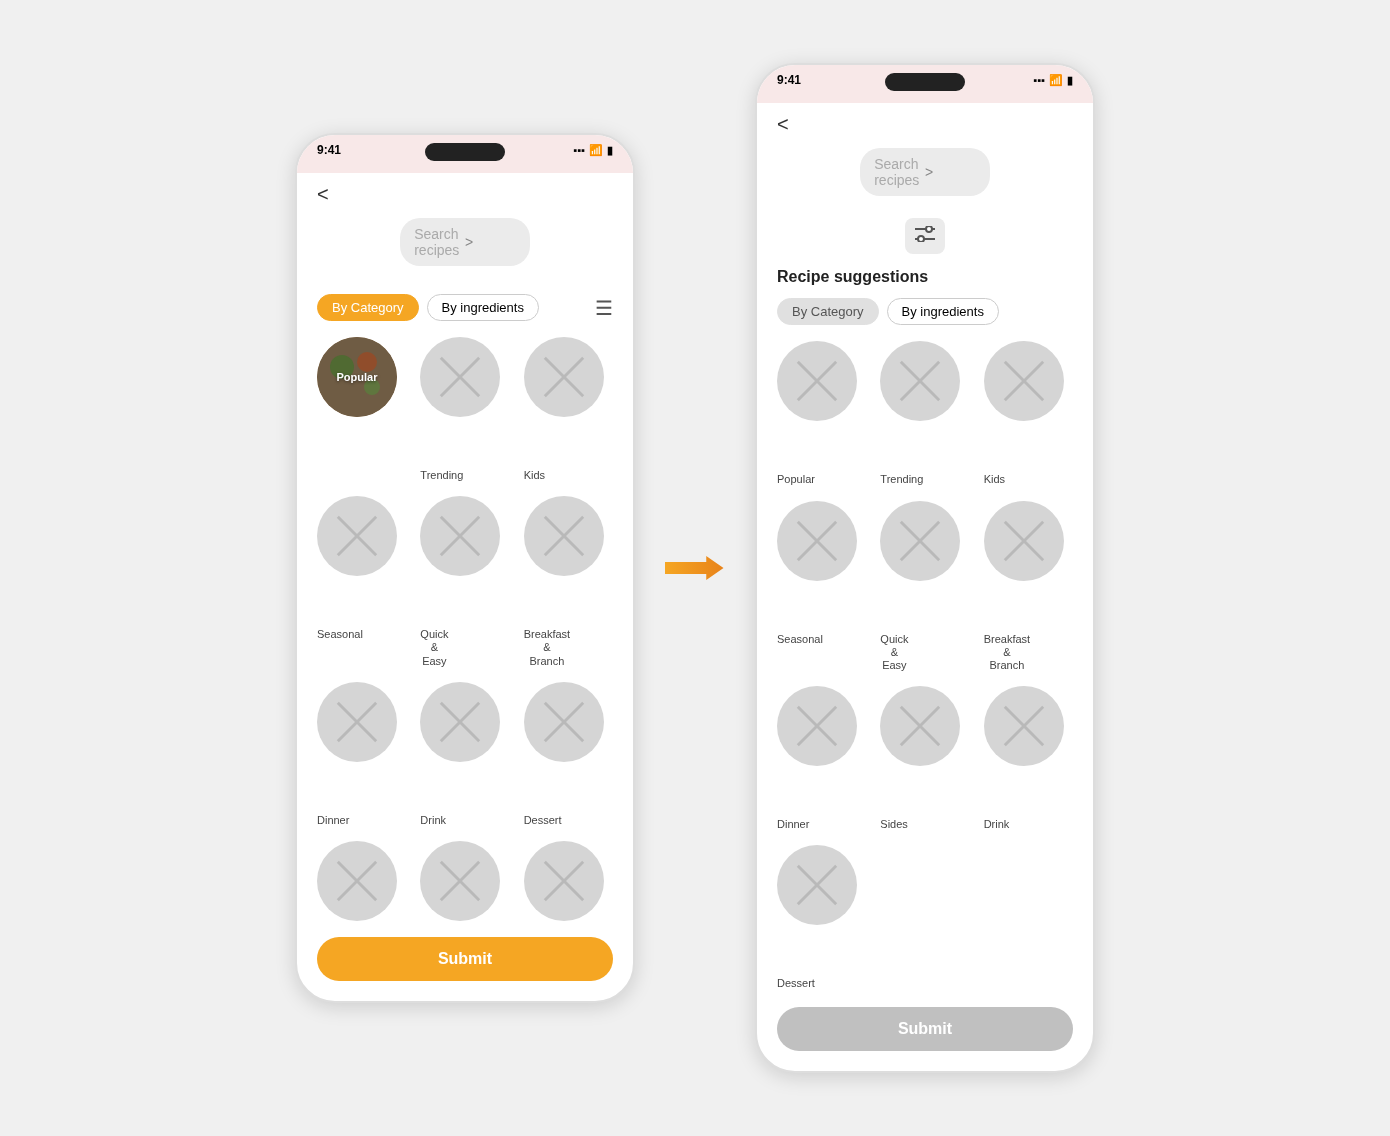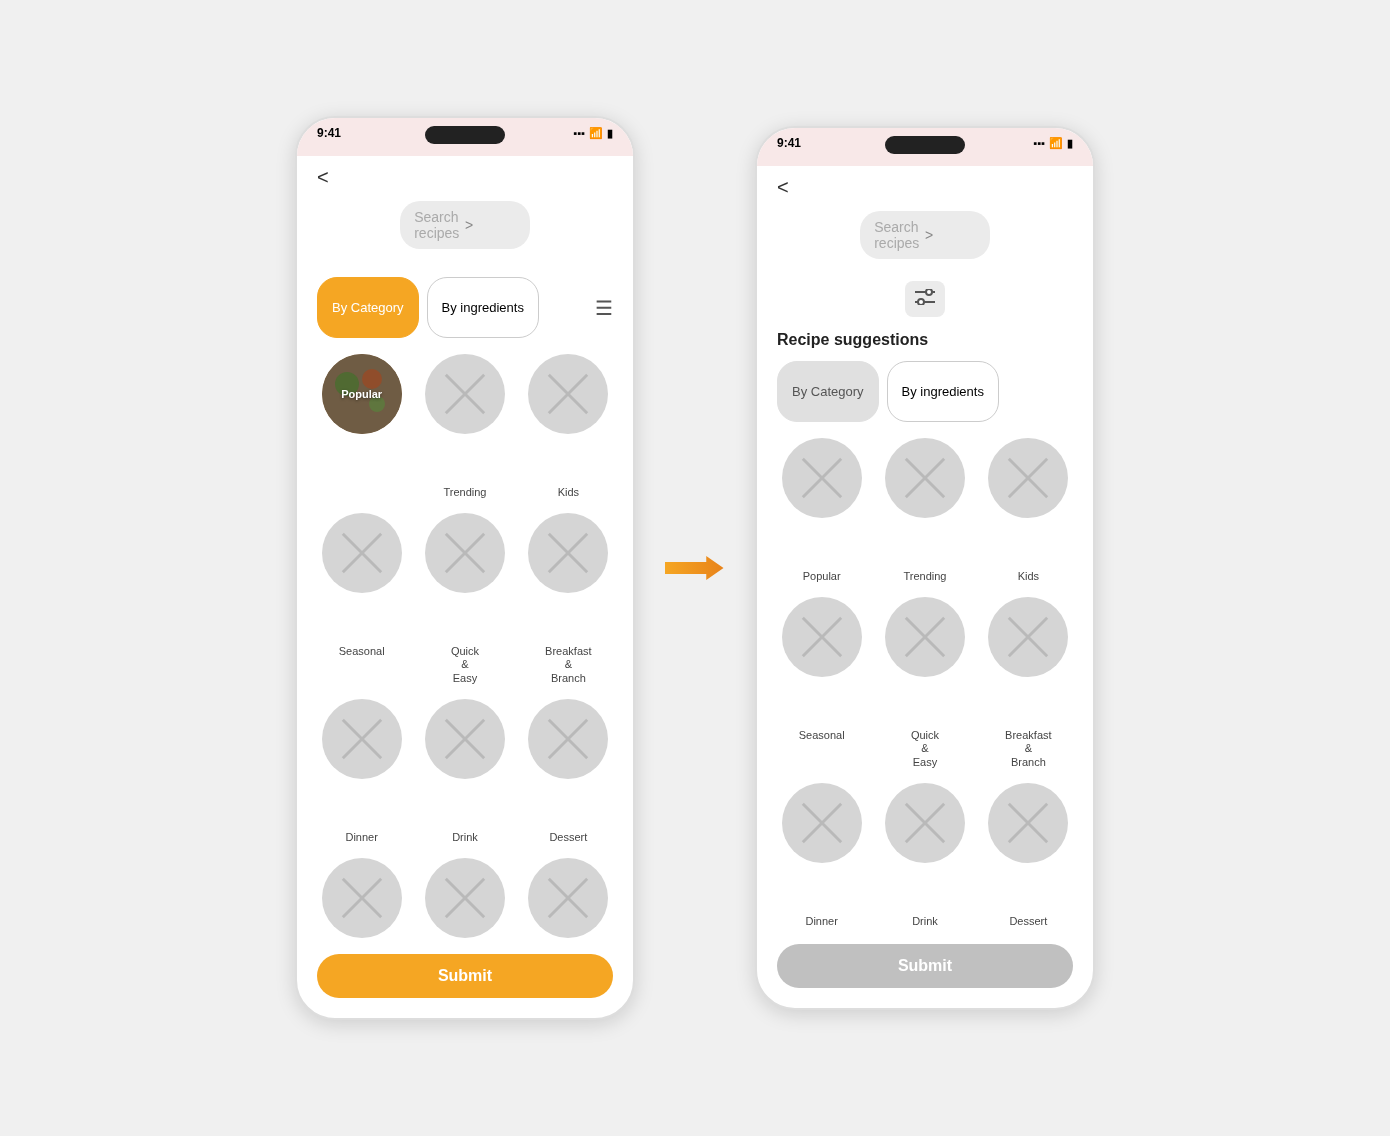--- a/index.html
+++ b/index.html
@@ -99,21 +99,21 @@
       font-size: 16px;
     }
     .filter-tabs {
       display: flex;
       gap: 8px;
       margin-bottom: 16px;
       align-items: center;
     }
     .tab-btn {
       border-radius: 20px;
-      padding: 22px 14px;
+      padding: 5px 14px;
       font-size: 13px;
       font-weight: 500;
       cursor: pointer;
       border: 1.5px solid transparent;
     }
     .tab-btn.active {
       background: #f5a623;
       color: #fff;
       border-color: #f5a623;
     }
@@ -141,21 +141,21 @@
     }
     .categories-grid {
       display: grid;
       grid-template-columns: repeat(3, 1fr);
       gap: 14px;
       flex: 1;
     }
     .category-item {
       display: flex;
       flex-direction: column;
-      align-items: center;
+      align-items: flex-start;
       gap: 4px;
       cursor: pointer;
     }
     .category-circle {
       width: 80px;
       height: 80px;
       border-radius: 50%;
       background: #d5d5d5;
       display: flex;
       align-items: center;
@@ -540,20 +540,31 @@
             <div class="x-mark">
               <svg viewBox="0 0 100 100">
                   <line x1="10" y1="10" x2="90" y2="90" stroke="#888" stroke-width="6"></line>
                   <line x1="90" y1="10" x2="10" y2="90" stroke="#888" stroke-width="6"></line>
                 </svg>
             </div>
           </div>
           <span class="category-label">Dinner</span>
         </div>
 
+        <div class="category-item">
+          <div class="category-circle">
+            <div class="x-mark">
+              <svg viewBox="0 0 100 100">
+                  <line x1="10" y1="10" x2="90" y2="90" stroke="#888" stroke-width="6"></line>
+                  <line x1="90" y1="10" x2="10" y2="90" stroke="#888" stroke-width="6"></line>
+                </svg>
+            </div>
+          </div>
+          <span class="category-label">Sides</span>
+        </div>
 
         <div class="category-item">
           <div class="category-circle">
             <div class="x-mark">
               <svg viewBox="0 0 100 100">
                   <line x1="10" y1="10" x2="90" y2="90" stroke="#888" stroke-width="6"></line>
                   <line x1="90" y1="10" x2="10" y2="90" stroke="#888" stroke-width="6"></line>
                 </svg>
             </div>
           </div>

